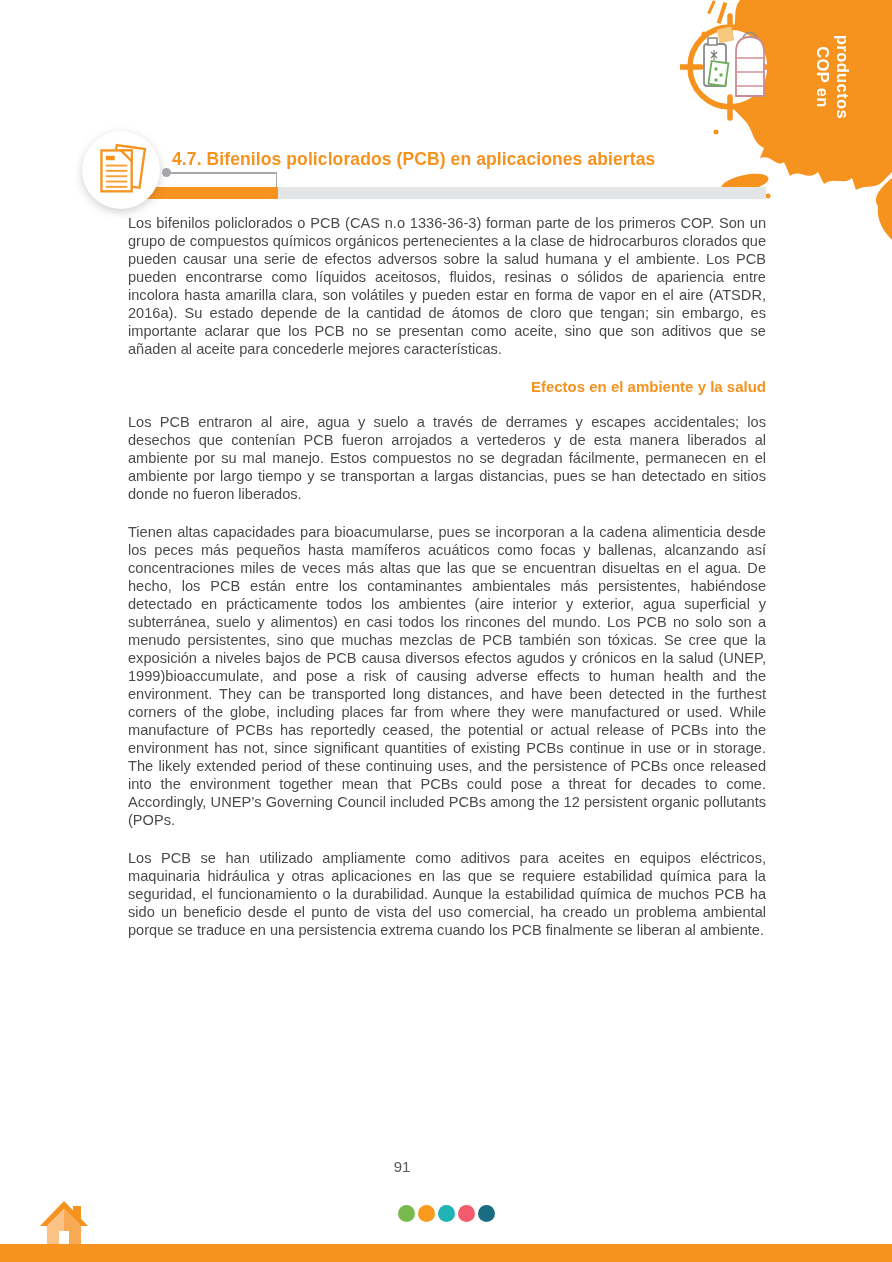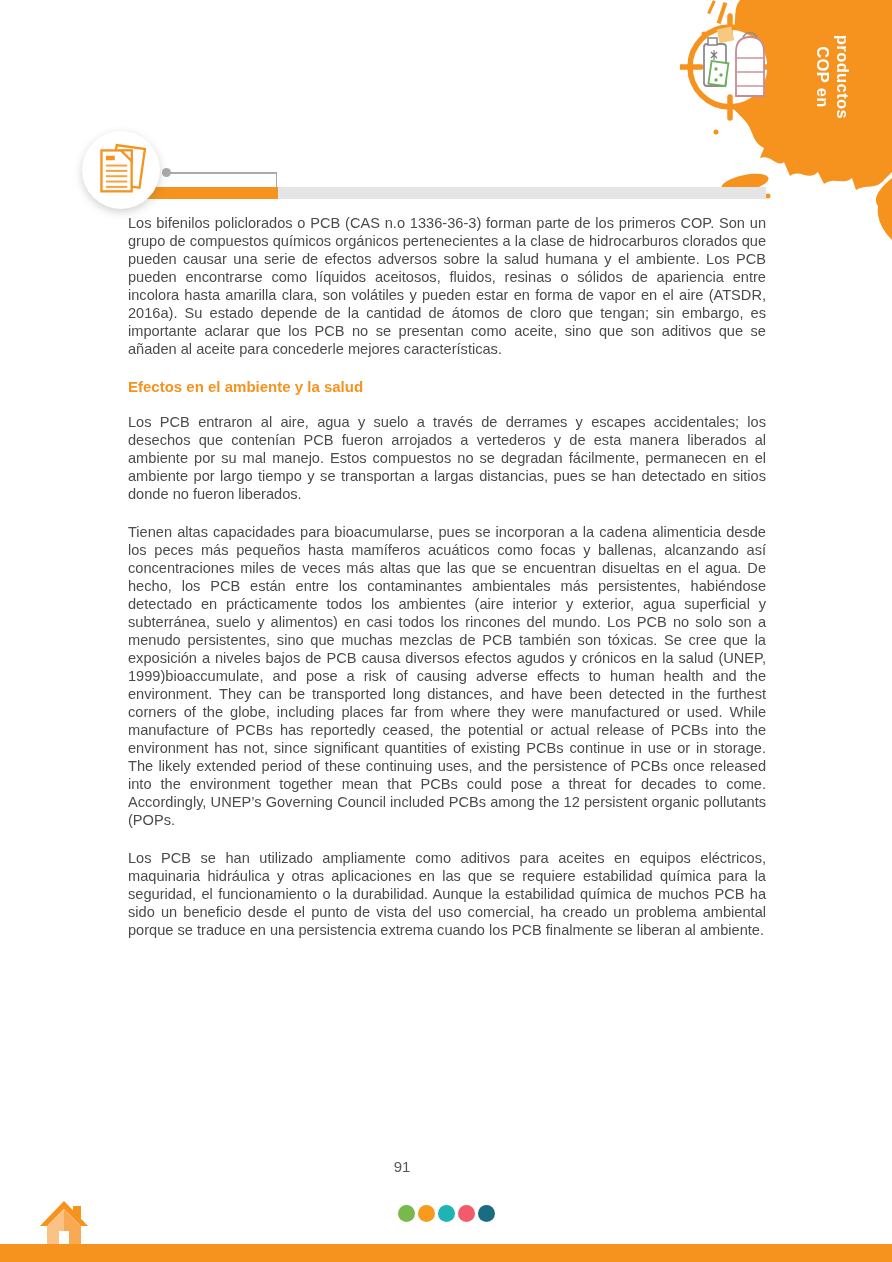--- a/index.html
+++ b/index.html
@@ -47,21 +47,21 @@
     color:var(--accent);font-size:17.5px;font-weight:bold;letter-spacing:.1px;
   }
   
   .article{
     position:absolute;left:128px;top:214px;width:638px;
     color:var(--body-ink);font-size:14.6px;line-height:18px;text-align:justify;
   }
   .article p{margin:0 0 20px 0;}
   .article p.last{margin-bottom:8px;}
   .sub-heading{
-    color:var(--accent);font-weight:bold;font-size:15px;margin:0 0 17px 0;text-align:left;
+    color:var(--accent);font-weight:bold;font-size:15px;margin:0 0 17px 0;text-align:right;
   }
   
   .page-number{
     position:absolute;left:0;top:1158px;width:804px;text-align:center;
     color:#58585A;font-size:15px;
   }
   .dots-row{
     position:absolute;left:0;top:1204px;width:892px;height:18px;
     display:flex;align-items:center;justify-content:center;gap:3px;
   }
@@ -138,20 +138,21 @@
       <rect x="19" y="20" width="10" height="5" fill="#F6921E"></rect>
       <g stroke="#F7A13C" stroke-width="2.2">
         <line x1="19" y1="31" x2="43" y2="31"></line>
         <line x1="19" y1="37" x2="43" y2="37"></line>
         <line x1="19" y1="43" x2="43" y2="43"></line>
         <line x1="19" y1="49" x2="43" y2="49"></line>
         <line x1="19" y1="55" x2="43" y2="55"></line>
       </g>
     </svg>
   </div>
+  <div class="section-title">4.7. Bifenilos policlorados (PCB) en aplicaciones abiertas</div>
 
   <div class="article">
     <p>Los bifenilos policlorados o PCB (CAS n.o 1336-36-3) forman parte de los primeros COP. Son un grupo de compuestos químicos orgánicos pertenecientes a la clase de hidrocarburos clorados que pueden causar una serie de efectos adversos sobre la salud humana y el ambiente. Los PCB pueden encontrarse como líquidos aceitosos, fluidos, resinas o sólidos de apariencia entre incolora hasta amarilla clara, son volátiles y pueden estar en forma de vapor en el aire (ATSDR, 2016a). Su estado depende de la cantidad de átomos de cloro que tengan; sin embargo, es importante aclarar que los PCB no se presentan como aceite, sino que son aditivos que se añaden al aceite para concederle mejores características.</p>
     <h3 class="sub-heading">Efectos en el ambiente y la salud</h3>
     <p>Los PCB entraron al aire, agua y suelo a través de derrames y escapes accidentales; los desechos que contenían PCB fueron arrojados a vertederos y de esta manera liberados al ambiente por su mal manejo. Estos compuestos no se degradan fácilmente, permanecen en el ambiente por largo tiempo y se transportan a largas distancias, pues se han detectado en sitios donde no fueron liberados.</p>
     <p>Tienen altas capacidades para bioacumularse, pues se incorporan a la cadena alimenticia desde los peces más pequeños hasta mamíferos acuáticos como focas y ballenas, alcanzando así concentraciones miles de veces más altas que las que se encuentran disueltas en el agua. De hecho, los PCB están entre los contaminantes ambientales más persistentes, habiéndose detectado en prácticamente todos los ambientes (aire interior y exterior, agua superficial y subterránea, suelo y alimentos) en casi todos los rincones del mundo. Los PCB no solo son a menudo persistentes, sino que muchas mezclas de PCB también son tóxicas. Se cree que la exposición a niveles bajos de PCB causa diversos efectos agudos y crónicos en la salud (UNEP, 1999)bioaccumulate, and pose a risk of causing adverse effects to human health and the environment. They can be transported long distances, and have been detected in the furthest corners of the globe, including places far from where they were manufactured or used. While manufacture of PCBs has reportedly ceased, the potential or actual release of PCBs into the environment has not, since significant quantities of existing PCBs continue in use or in storage. The likely extended period of these continuing uses, and the persistence of PCBs once released into the environment together mean that PCBs could pose a threat for decades to come. Accordingly, UNEP’s Governing Council included PCBs among the 12 persistent organic pollutants (POPs.</p>
     <p class="last">Los PCB se han utilizado ampliamente como aditivos para aceites en equipos eléctricos, maquinaria hidráulica y otras aplicaciones en las que se requiere estabilidad química para la seguridad, el funcionamiento o la durabilidad. Aunque la estabilidad química de muchos PCB ha sido un beneficio desde el punto de vista del uso comercial, ha creado un problema ambiental porque se traduce en una persistencia extrema cuando los PCB finalmente se liberan al ambiente.</p>
   </div>
 
   <div class="page-number">91</div>

